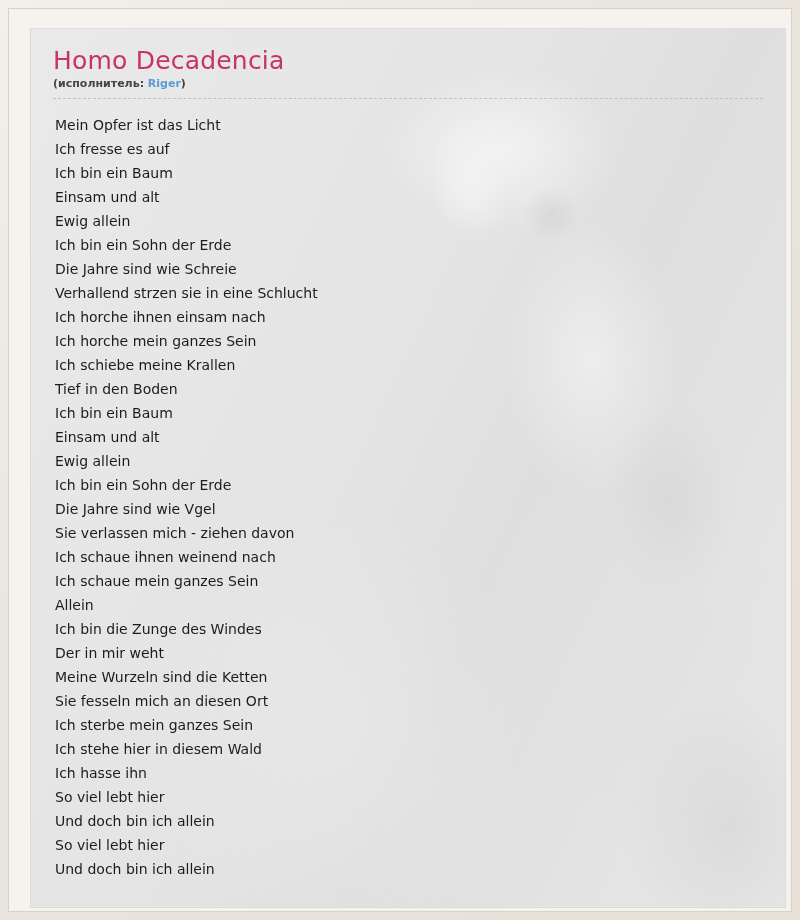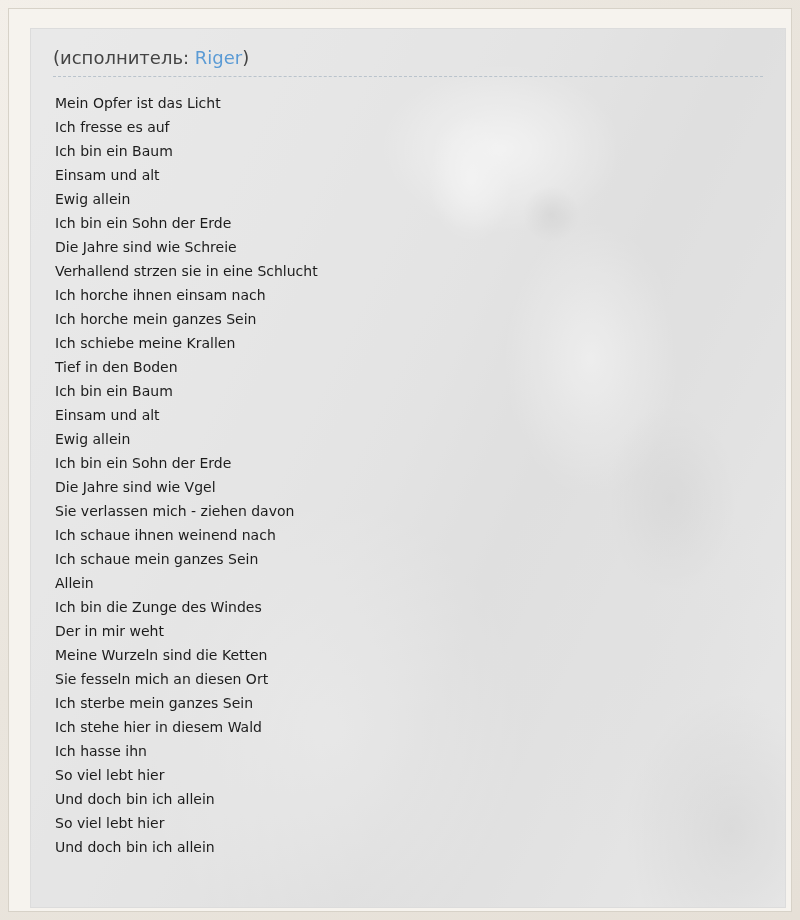--- a/index.html
+++ b/index.html
@@ -77,25 +77,26 @@
   }
   #song-title {
     color: #c8326a;
     font-size: 25px;
     font-weight: normal;
     line-height: 1.1;
     margin: 0 0 2px 0;
     letter-spacing: 0.2px;
   }
   #artist-line {
-    font-size: 18px;
+    font-size: 11px;
     color: #444;
     padding-bottom: 8px;
     border-bottom: 1px dashed #b9c3cc;
     margin-bottom: 14px;
+    font-weight: bold;
   }
   #artist-link {
     color: #5b9bd5;
     text-decoration: none;
   }
   #lyrics {
     font-size: 14px;
     line-height: 24px;
     color: #1c1c1c;
     white-space: pre-wrap;
@@ -107,18 +108,19 @@
 </style>
 </head>
 <body>
 
 <div id="page-frame">
   <div id="paper-edge">
     <div id="song-card">
       <div id="bg-photo"></div>
       <div id="whitewash"></div>
       <div id="content">
+        <h1 id="song-title">Homo Decadencia</h1>
         <div id="artist-line"><span>(исполнитель: </span><a id="artist-link" href="#">Riger</a><span>)</span></div>
         <div id="lyrics"><div class="lyric-line">Mein Opfer ist das Licht</div><div class="lyric-line">Ich fresse es auf</div><div class="lyric-line">Ich bin ein Baum</div><div class="lyric-line">Einsam und alt</div><div class="lyric-line">Ewig allein</div><div class="lyric-line">Ich bin ein Sohn der Erde</div><div class="lyric-line">Die Jahre sind wie Schreie</div><div class="lyric-line">Verhallend strzen sie in eine Schlucht</div><div class="lyric-line">Ich horche ihnen einsam nach</div><div class="lyric-line">Ich horche mein ganzes Sein</div><div class="lyric-line">Ich schiebe meine Krallen</div><div class="lyric-line">Tief in den Boden</div><div class="lyric-line">Ich bin ein Baum</div><div class="lyric-line">Einsam und alt</div><div class="lyric-line">Ewig allein</div><div class="lyric-line">Ich bin ein Sohn der Erde</div><div class="lyric-line">Die Jahre sind wie Vgel</div><div class="lyric-line">Sie verlassen mich - ziehen davon</div><div class="lyric-line">Ich schaue ihnen weinend nach</div><div class="lyric-line">Ich schaue mein ganzes Sein</div><div class="lyric-line">Allein</div><div class="lyric-line">Ich bin die Zunge des Windes</div><div class="lyric-line">Der in mir weht</div><div class="lyric-line">Meine Wurzeln sind die Ketten</div><div class="lyric-line">Sie fesseln mich an diesen Ort</div><div class="lyric-line">Ich sterbe mein ganzes Sein</div><div class="lyric-line">Ich stehe hier in diesem Wald</div><div class="lyric-line">Ich hasse ihn</div><div class="lyric-line">So viel lebt hier</div><div class="lyric-line">Und doch bin ich allein</div><div class="lyric-line">So viel lebt hier</div><div class="lyric-line">Und doch bin ich allein</div></div>
       </div>
     </div>
   </div>
 </div>
 
 </body></html>

